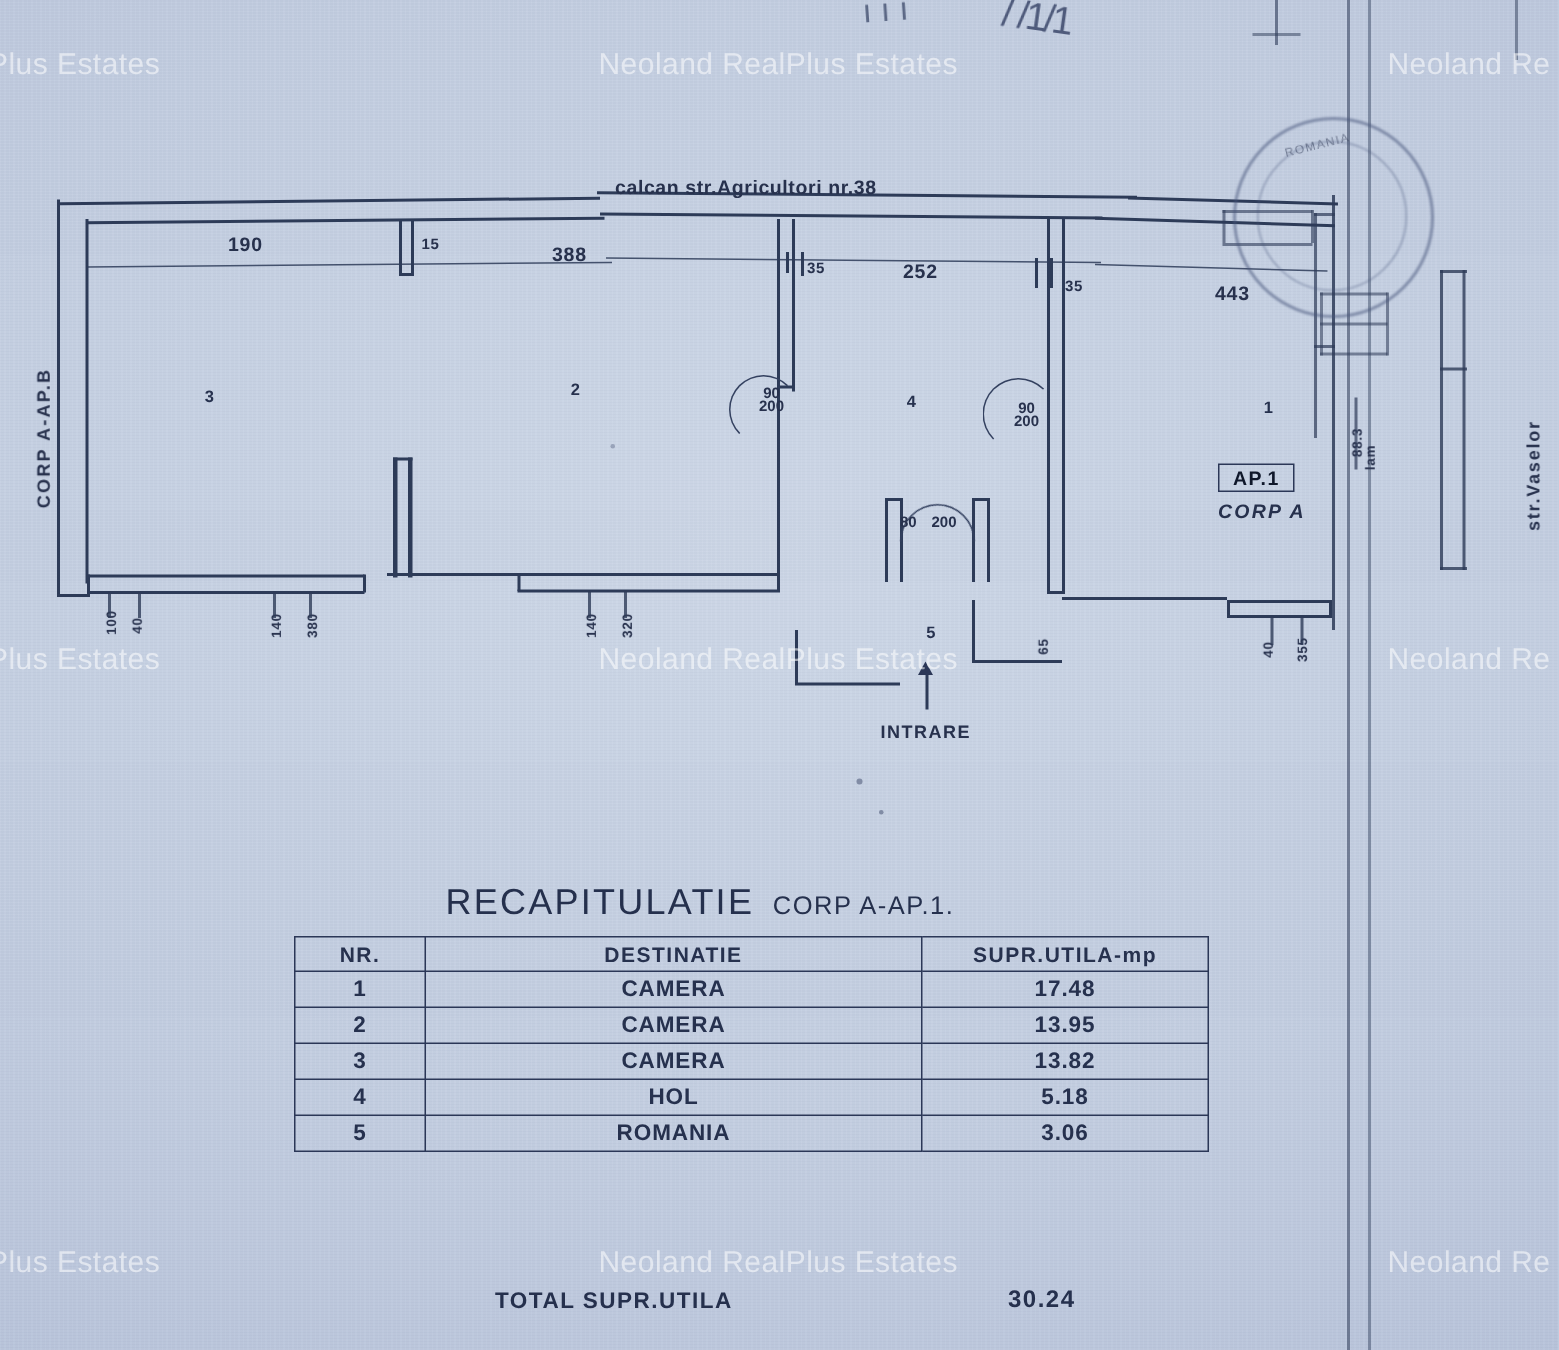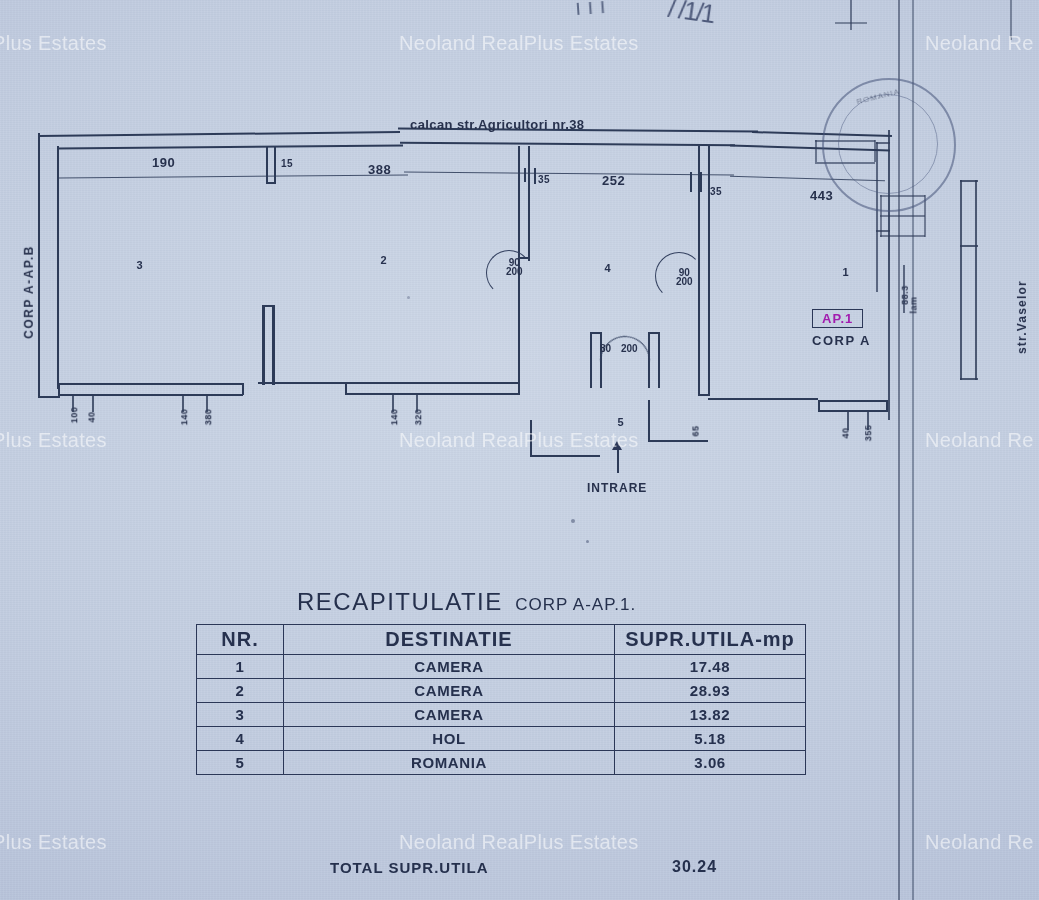--- a/index.html
+++ b/index.html
@@ -60,21 +60,21 @@
     border-right-color:transparent;
     border-bottom-color:transparent;
     filter: blur(.25px);
   }
   .doorlbl{ position:absolute;font-size:10px;font-weight:700;color:#27314d;line-height:9px;text-align:center;filter:blur(.3px);}
 
   .apbox{
     position:absolute;
     border:1.7px solid #2b3757;
     padding:1px 9px;
-    font-size:13px;font-weight:700;color:#a21caf;
+    font-size:13px;font-weight:700;color:#0f172a;
     letter-spacing:1px;
     filter: blur(.3px);
   }
 
   
   #stamp{
     position:absolute;
     border:2px solid #46547a;
     border-radius:50%;
     opacity:.55;
@@ -98,21 +98,21 @@
   }
   table.recap td{
     border:1.6px solid #2b3757;
     color:#26314e;
     font-size:15px;
     padding:3px 0;
     text-align:center;
     font-weight:600;
     letter-spacing:.6px;
   }
-  table.recap td.hd{ font-size:20px;letter-spacing:1px; }
+  table.recap td.hd{ font-size:14px;letter-spacing:1px; }
   .c-nr{width:86px;}
   .c-dest{width:330px;}
   .c-sup{width:190px;}
   #total-row{
     position:absolute;
     color:#25304d;font-size:15px;font-weight:700;letter-spacing:1px;
     filter: blur(.25px);
   }
   #total-val{
     position:absolute;color:#25304d;font-size:16px;font-weight:700;letter-spacing:1px;
@@ -263,21 +263,21 @@
 <div class="line vline" style="left:818px;top:400px;height:12px;"></div>
 <div class="line vline" style="left:886px;top:400px;height:12px;"></div>
 
 <div class="lbl dimsm vert" style="left:690px;top:426px;transform:rotate(-90deg);font-size:9px;">65</div>
 <div class="lbl dimsm vert" style="left:840px;top:428px;transform:rotate(-90deg);font-size:9px;">40</div>
 <div class="lbl dimsm vert" style="left:860px;top:428px;transform:rotate(-90deg);font-size:9px;">355</div>
 <div class="line vline" style="left:847px;top:410px;height:20px;opacity:.8;"></div>
 <div class="line vline" style="left:867px;top:410px;height:20px;opacity:.8;"></div>
 
 <div class="apbox" style="left:812px;top:309px;">AP.1</div>
-<div class="lbl" style="left:812px;top:333px;font-size:13px;font-weight:700;letter-spacing:1.5px;">CORP A</div>
+<div class="lbl" style="left:812px;top:333px;font-size:13px;font-weight:700;letter-spacing:1.5px;font-style:italic;">CORP A</div>
 
 <div class="line vline" style="left:888px;top:130px;height:290px;opacity:.85;"></div>
 <div class="line vline" style="left:876px;top:142px;height:150px;opacity:.7;"></div>
 <div class="line hline" style="left:876px;top:142px;width:14px;opacity:.7;"></div>
 <div class="line hline" style="left:876px;top:230px;width:14px;opacity:.7;"></div>
 
 <div class="line vline" style="left:960px;top:180px;height:200px;opacity:.8;"></div>
 <div class="line vline" style="left:975px;top:180px;height:200px;opacity:.8;"></div>
 <div class="line hline" style="left:960px;top:180px;width:18px;opacity:.8;"></div>
 <div class="line hline" style="left:960px;top:245px;width:18px;opacity:.8;"></div>
@@ -339,21 +339,21 @@
     <td class="hd c-sup">SUPR.UTILA-mp</td>
   </tr>
   <tr>
     <td>1</td>
     <td>CAMERA</td>
     <td>17.48</td>
   </tr>
   <tr>
     <td>2</td>
     <td>CAMERA</td>
-    <td>28.93</td>
+    <td>13.95</td>
   </tr>
   <tr>
     <td>3</td>
     <td>CAMERA</td>
     <td>13.82</td>
   </tr>
   <tr>
     <td>4</td>
     <td>HOL</td>
     <td>5.18</td>

